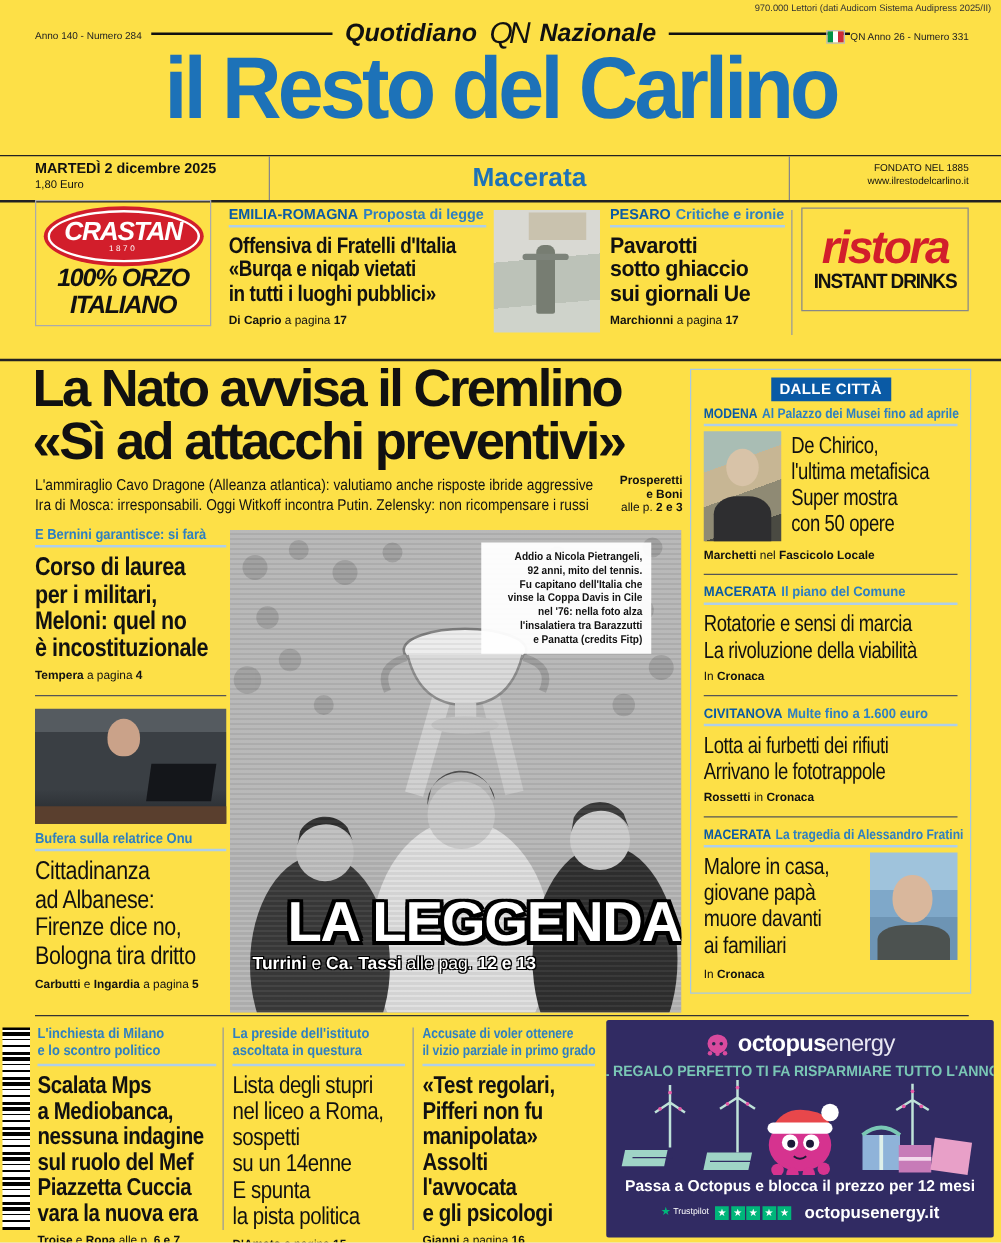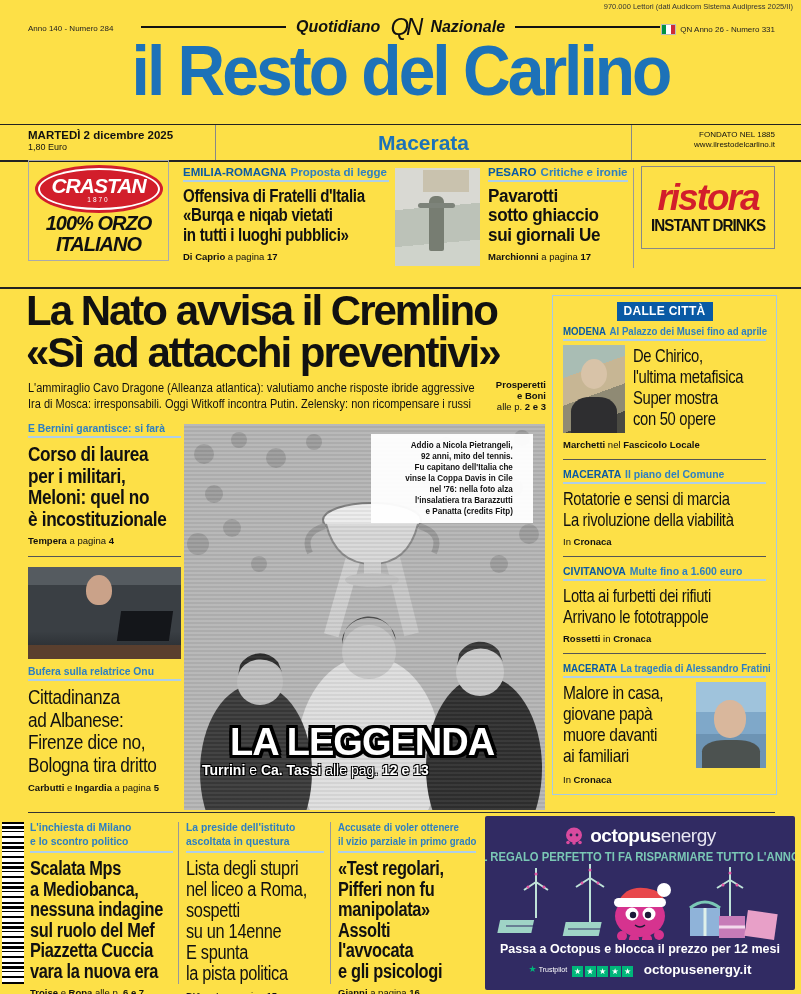--- a/index.html
+++ b/index.html
@@ -11,21 +11,21 @@
   .sx90{transform:scaleX(.90);width:111%;}
   .sx88{transform:scaleX(.88);width:114%;}
   .sx84{transform:scaleX(.84);width:119%;}
   .sx80{transform:scaleX(.80);width:125%;}
   .b{font-weight:700;}
   .n{font-weight:400;}
   
   .readers{position:absolute;top:2px;right:8px;font-size:7.5px;color:#333;}
   .brandrow{position:absolute;top:13px;left:0;right:0;display:flex;align-items:center;justify-content:center;gap:10px;}
   .brandrule{height:2px;background:#111;width:145px;}
-  .brand-it{font-style:italic;font-weight:700;font-size:16px;}
+  .brand-it{font-style:italic;font-weight:700;font-size:20px;}
   .qn{font-weight:400;font-size:24px;letter-spacing:-3px;font-style:italic;}
   .issue{position:absolute;top:24px;font-size:8px;color:#222;}
   .issue.left{left:28px;} .issue.right{right:26px;display:flex;align-items:center;gap:4px;}
   .flag{width:13px;height:9px;background:linear-gradient(90deg,#009246 0 33%,#fff 33% 66%,#ce2b37 66% 100%);border:0.5px solid #bbb;}
   .masthead{position:absolute;top:30px;left:0;right:0;text-align:center;font-size:66px;font-weight:700;
             color:#1d72b8;letter-spacing:-3px;transform:scaleY(1.06);transform-origin:center top;}
   
   .datebar{position:absolute;top:124px;left:0;right:0;height:35px;border-top:1px solid #222;border-bottom:2px solid #222;display:flex;}
   .datebar .cell1{width:216px;padding:4px 0 0 28px;box-sizing:border-box;border-right:1px solid #888;}
   .datebar .date{font-size:11.5px;font-weight:700;}
@@ -70,23 +70,23 @@
   .leftcol .hl1{font-size:20.5px;font-weight:700;line-height:21.5px;}
   .leftcol .hl2{font-size:20.5px;font-weight:400;line-height:22.5px;}
   .ldiv{height:1px;background:#555;margin:10px 0;}
   .photo-albanese{width:153px;height:92px;background:linear-gradient(180deg,#555b60 0 20%,#3a3f44 20% 70%,#23262a);position:relative;margin-bottom:6px;}
   .photo-albanese .face{position:absolute;left:58px;top:8px;width:26px;height:30px;background:#caa289;border-radius:50% 50% 45% 45%;}
   .photo-albanese .laptop{position:absolute;right:10px;bottom:18px;width:52px;height:30px;background:#14161a;transform:skewX(-8deg);}
   .photo-albanese .podium{position:absolute;left:0;bottom:0;width:100%;height:14px;background:#5a3f2e;}
   
   .cphoto{position:absolute;left:184px;top:424px;width:361px;height:386px;overflow:hidden;background:#b5b5b5;}
   .cphoto .grain{position:absolute;inset:0;background:repeating-linear-gradient(0deg,rgba(255,255,255,.05) 0 2px,rgba(0,0,0,.05) 2px 4px);}
-  .capbox{position:absolute;right:12px;top:10px;width:122px;background:rgba(255,255,255,.95);padding:6px 20px;
+  .capbox{position:absolute;right:24px;top:10px;width:122px;background:rgba(255,255,255,.95);padding:6px 7px;
           font-size:9px;font-weight:700;text-align:right;line-height:11px;color:#111;}
-  .legend-title{position:absolute;left:14px;bottom:46px;font-size:38px;font-weight:700;color:#fff;letter-spacing:-1px;white-space:pre;
+  .legend-title{position:absolute;left:14px;bottom:46px;font-size:45px;font-weight:700;color:#fff;letter-spacing:-1px;white-space:pre;
      text-shadow:-3px -3px 0 #000,3px -3px 0 #000,-3px 3px 0 #000,3px 3px 0 #000,0 -3px 0 #000,0 3px 0 #000,-3px 0 0 #000,3px 0 0 #000;padding-left:32px;}
   .legend-byl{position:absolute;left:18px;bottom:32px;font-size:14px;color:#fff;
      text-shadow:1px 1px 0 #000,-1px -1px 0 #000,1px -1px 0 #000,-1px 1px 0 #000;}
   
   .dcbox{position:absolute;left:552px;top:295px;width:225px;height:500px;border:1.5px solid #a5c9e6;box-sizing:border-box;padding:6px 10px 0 10px;}
   .dcbadge{width:96px;margin:0 auto 4px auto;background:#0a5aa5;color:#fff;font-weight:700;font-size:12px;
            text-align:center;padding:2px 0 3px 0;letter-spacing:.3px;}
   .dcitem .kick{font-size:11px;margin-bottom:4px;}
   .dcitem .hl{font-size:18.5px;font-weight:400;line-height:21px;}
   .dcrow{display:flex;gap:8px;}

